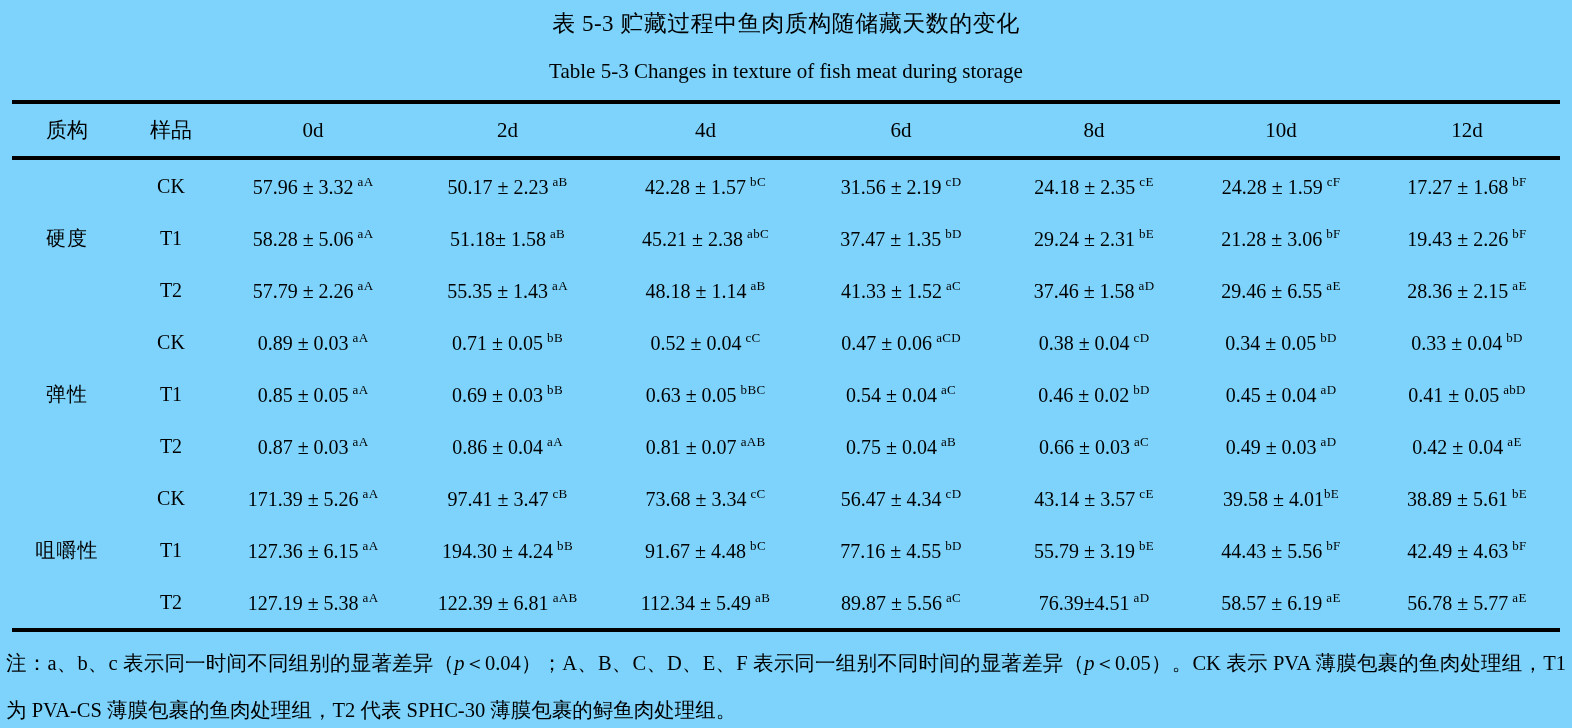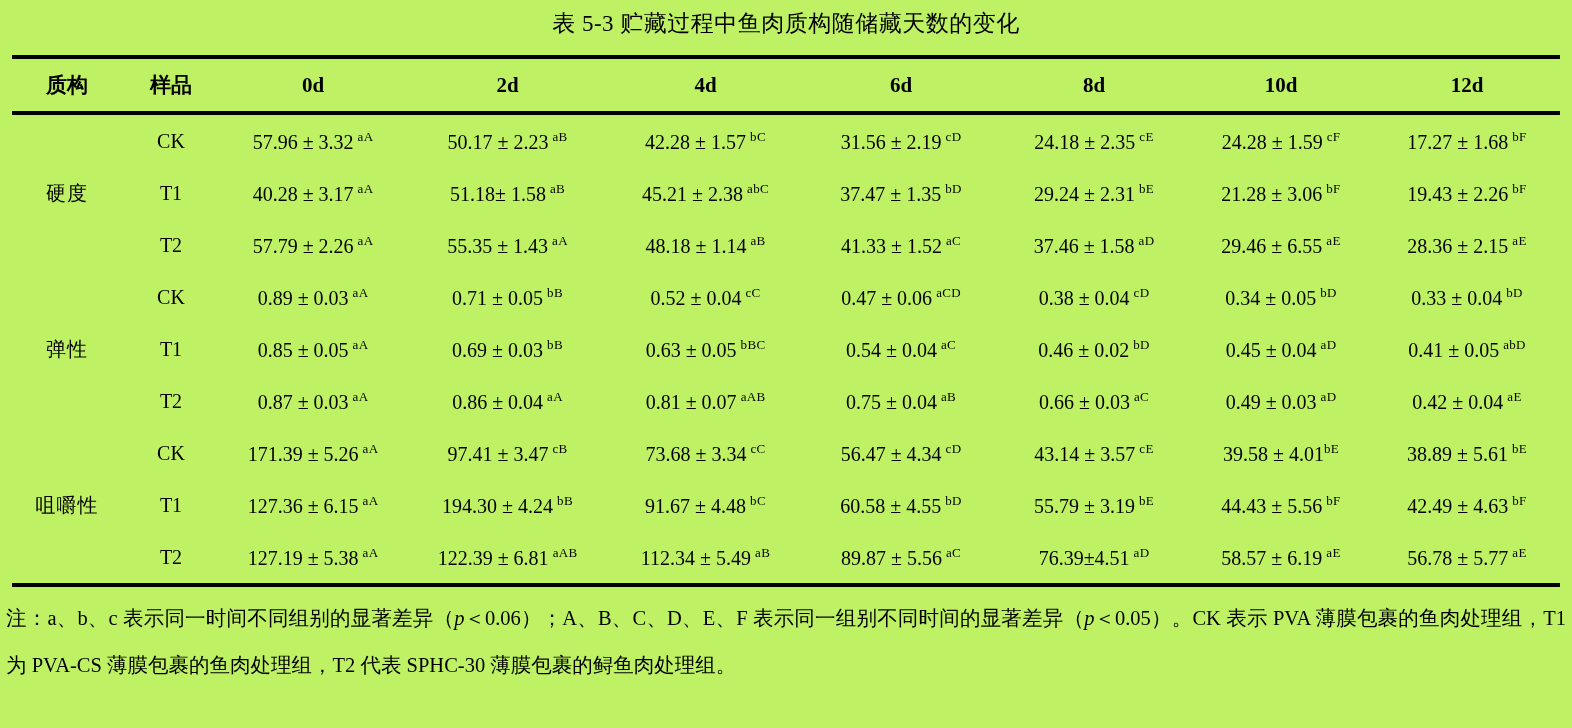--- a/index.html
+++ b/index.html
@@ -1,19 +1,19 @@
 <!DOCTYPE html>
 <html><head>
 <meta charset="utf-8">
 <style>
   html, body { margin: 0; padding: 0; background: #ffffff; }
   .page {
     width: 1572px;
     height: 728px;
-    background: #bef264;
+    background: #7dd3fc;
     color: #000000;
     font-family: "Liberation Serif", "DejaVu Serif", serif;
     box-sizing: border-box;
     overflow: hidden;
   }
   .title-zh {
     text-align: center;
     font-size: 23px;
     padding-top: 8px;
     letter-spacing: 0.5px;
@@ -26,21 +26,21 @@
   table.data {
     border-collapse: collapse;
     table-layout: fixed;
     width: 1548px;
     margin: 16px 12px 0 12px;
     border-top: 4px solid #000;
     border-bottom: 4px solid #000;
   }
   table.data thead tr { border-bottom: 4px solid #000; }
   table.data th {
-    font-weight: bold;
+    font-weight: normal;
     font-size: 21px;
     height: 52px;
     text-align: center;
     padding: 0;
   }
   table.data td {
     font-size: 20px;
     height: 52px;
     text-align: center;
     padding: 0;
@@ -60,20 +60,21 @@
     margin: 8px 6px 0 6px;
     text-align: justify;
   }
   .note .itl { font-style: italic; }
 </style>
 </head>
 <body>
 
 <div class="page">
   <div class="title-zh">表 5-3 贮藏过程中鱼肉质构随储藏天数的变化</div>
+  <div class="title-en">Table 5-3 Changes in texture of fish meat during storage</div>
 
   <table class="data">
     <colgroup>
       <col style="width:110px">
       <col style="width:98px">
       <col style="width:186px">
       <col style="width:203px">
       <col style="width:193px">
       <col style="width:198px">
       <col style="width:188px">
@@ -100,21 +101,21 @@
           <td><span>57.96 ± 3.32</span><sup class="sig">aA</sup></td>
           <td><span>50.17 ± 2.23</span><sup class="sig">aB</sup></td>
           <td><span>42.28 ± 1.57</span><sup class="sig">bC</sup></td>
           <td><span>31.56 ± 2.19</span><sup class="sig">cD</sup></td>
           <td><span>24.18 ± 2.35</span><sup class="sig">cE</sup></td>
           <td><span>24.28 ± 1.59</span><sup class="sig">cF</sup></td>
           <td><span>17.27 ± 1.68</span><sup class="sig">bF</sup></td>
         </tr>
         <tr>
           <td class="sample-cell">T1</td>
-          <td><span>40.28 ± 3.17</span><sup class="sig">aA</sup></td>
+          <td><span>58.28 ± 5.06</span><sup class="sig">aA</sup></td>
           <td><span>51.18± 1.58</span><sup class="sig">aB</sup></td>
           <td><span>45.21 ± 2.38</span><sup class="sig">abC</sup></td>
           <td><span>37.47 ± 1.35</span><sup class="sig">bD</sup></td>
           <td><span>29.24 ± 2.31</span><sup class="sig">bE</sup></td>
           <td><span>21.28 ± 3.06</span><sup class="sig">bF</sup></td>
           <td><span>19.43 ± 2.26</span><sup class="sig">bF</sup></td>
         </tr>
         <tr>
           <td class="sample-cell">T2</td>
           <td><span>57.79 ± 2.26</span><sup class="sig">aA</sup></td>
@@ -165,32 +166,32 @@
           <td><span>56.47 ± 4.34</span><sup class="sig">cD</sup></td>
           <td><span>43.14 ± 3.57</span><sup class="sig">cE</sup></td>
           <td><span>39.58 ± 4.01</span><sup class="sig tight">bE</sup></td>
           <td><span>38.89 ± 5.61</span><sup class="sig">bE</sup></td>
         </tr>
         <tr>
           <td class="sample-cell">T1</td>
           <td><span>127.36 ± 6.15</span><sup class="sig">aA</sup></td>
           <td><span>194.30 ± 4.24</span><sup class="sig">bB</sup></td>
           <td><span>91.67 ± 4.48</span><sup class="sig">bC</sup></td>
-          <td><span>60.58 ± 4.55</span><sup class="sig">bD</sup></td>
+          <td><span>77.16 ± 4.55</span><sup class="sig">bD</sup></td>
           <td><span>55.79 ± 3.19</span><sup class="sig">bE</sup></td>
           <td><span>44.43 ± 5.56</span><sup class="sig">bF</sup></td>
           <td><span>42.49 ± 4.63</span><sup class="sig">bF</sup></td>
         </tr>
         <tr>
           <td class="sample-cell">T2</td>
           <td><span>127.19 ± 5.38</span><sup class="sig">aA</sup></td>
           <td><span>122.39 ± 6.81</span><sup class="sig">aAB</sup></td>
           <td><span>112.34 ± 5.49</span><sup class="sig">aB</sup></td>
           <td><span>89.87 ± 5.56</span><sup class="sig">aC</sup></td>
           <td><span>76.39±4.51</span><sup class="sig">aD</sup></td>
           <td><span>58.57 ± 6.19</span><sup class="sig">aE</sup></td>
           <td><span>56.78 ± 5.77</span><sup class="sig">aE</sup></td>
         </tr>
       </tbody>
   </table>
 
-  <div class="note" id="note"><span>注：a、b、c 表示同一时间不同组别的显著差异（</span><span class="itl">p</span><span>＜0.06）；A、B、C、D、E、F 表示同一组别不同时间的显著差异（</span><span class="itl">p</span><span>＜0.05）。CK 表示 PVA 薄膜包裹的鱼肉处理组，T1 为 PVA-CS 薄膜包裹的鱼肉处理组，T2 代表 SPHC-30 薄膜包裹的鲟鱼肉处理组。</span></div>
+  <div class="note" id="note"><span>注：a、b、c 表示同一时间不同组别的显著差异（</span><span class="itl">p</span><span>＜0.04）；A、B、C、D、E、F 表示同一组别不同时间的显著差异（</span><span class="itl">p</span><span>＜0.05）。CK 表示 PVA 薄膜包裹的鱼肉处理组，T1 为 PVA-CS 薄膜包裹的鱼肉处理组，T2 代表 SPHC-30 薄膜包裹的鲟鱼肉处理组。</span></div>
 </div>
 
 </body></html>

